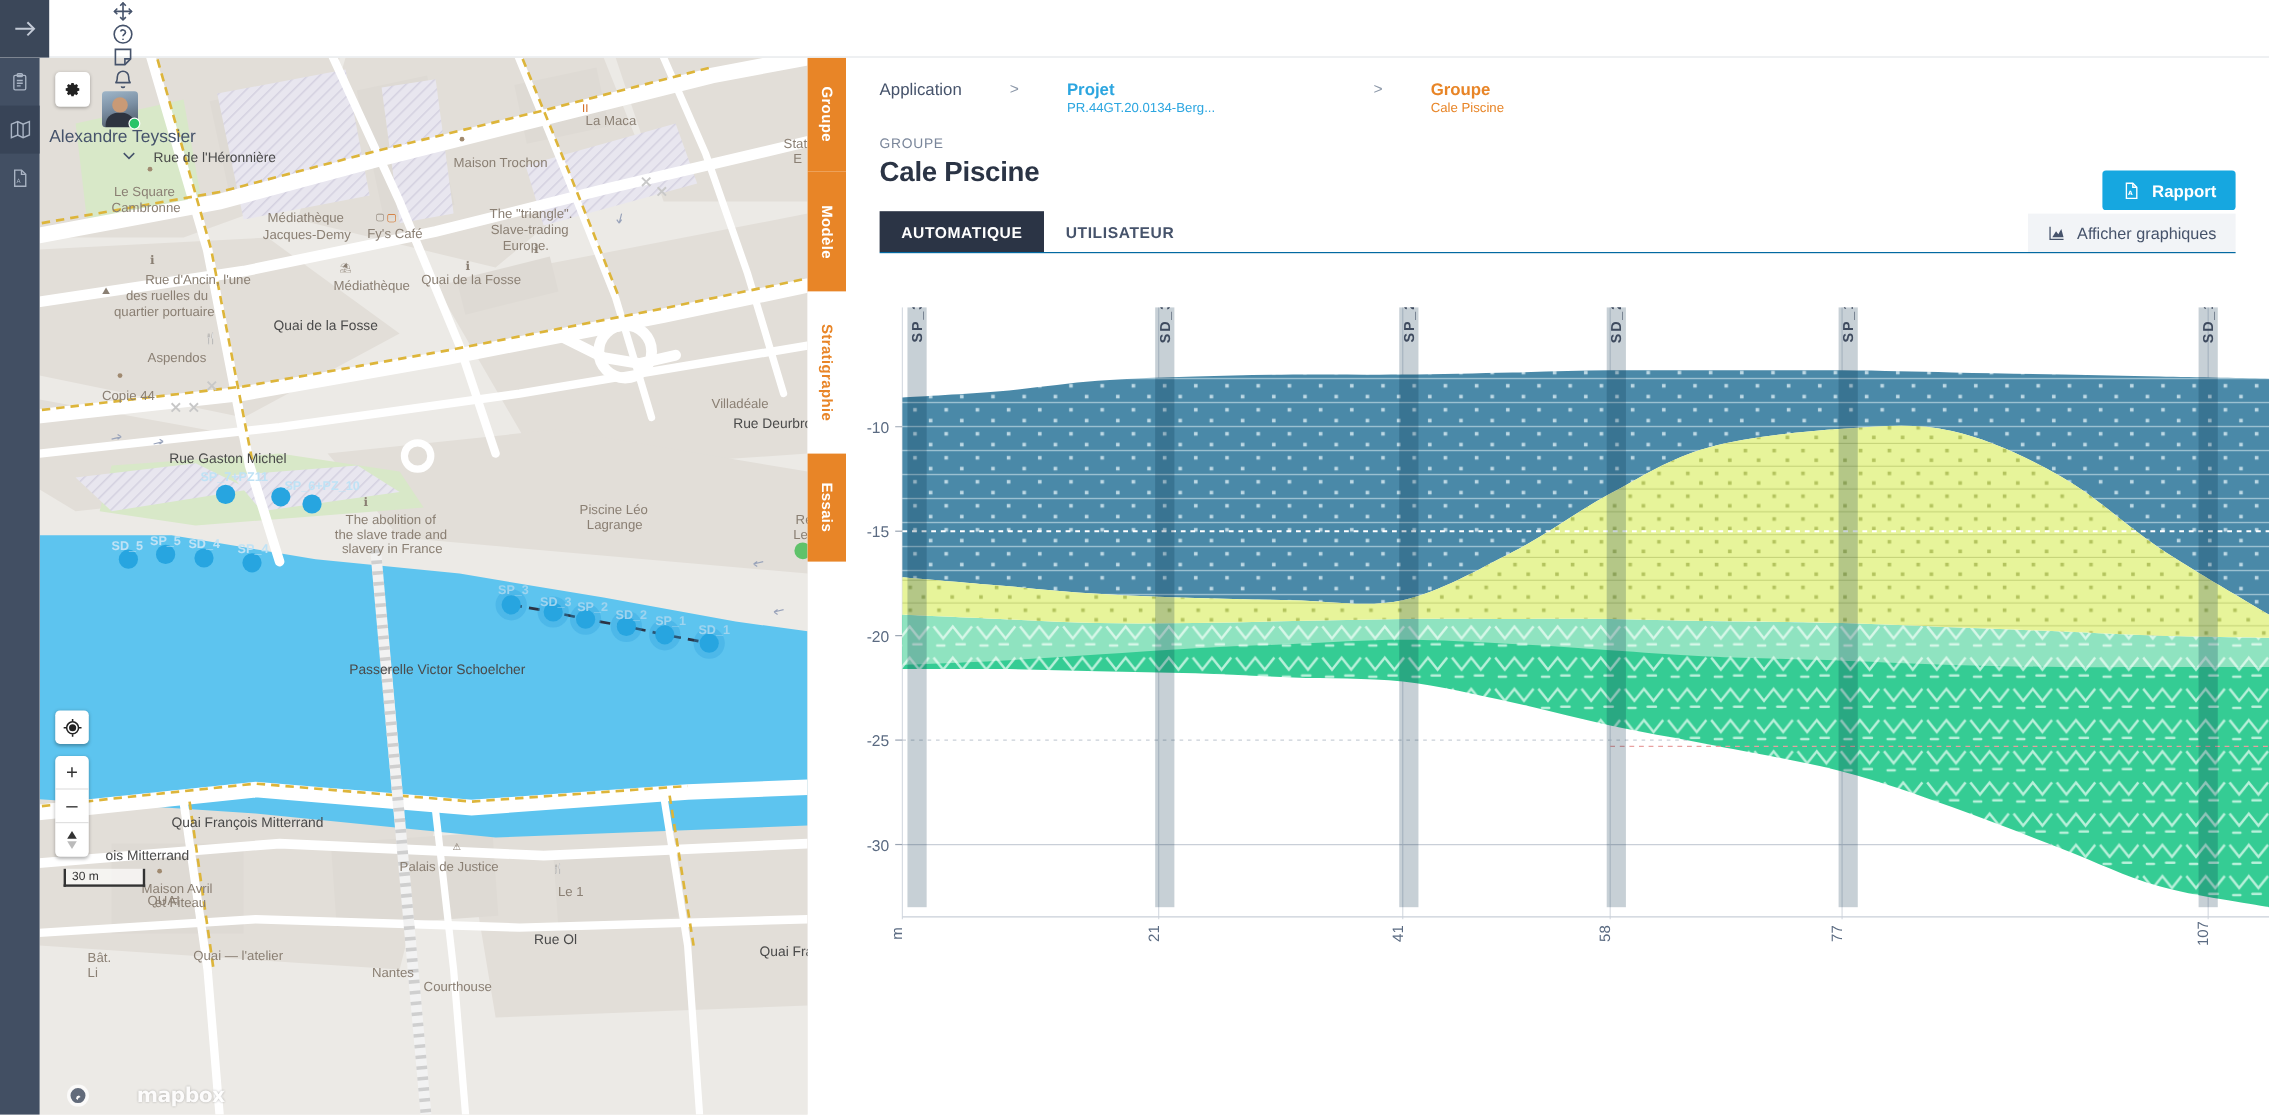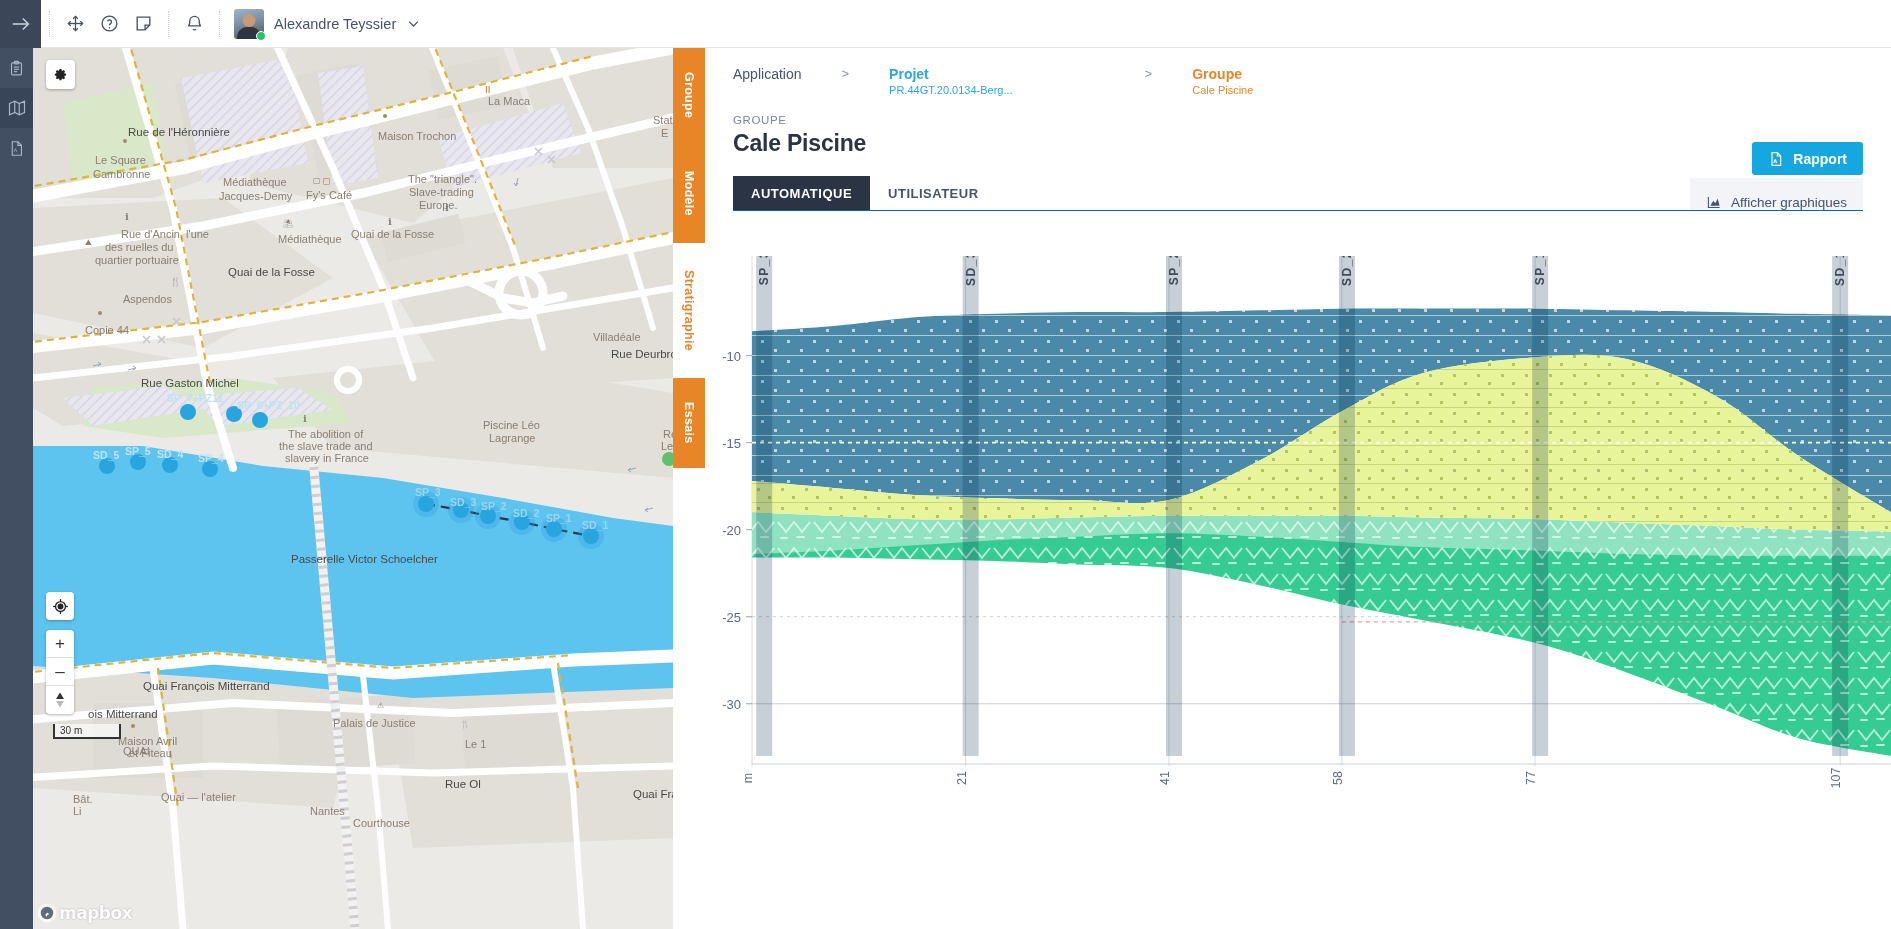--- a/index.html
+++ b/index.html
@@ -22,21 +22,21 @@
     display: flex; align-items: center; justify-content: center;
     color: #c3cad6; flex: 0 0 41px; cursor: pointer;
   }
   .search-wrap { display: flex; align-items: center; flex: 1; padding-left: 22px; height: 48px; }
   .search-icon { color: #5b6b82; margin-right: 14px; display: flex; }
   .search-input {
     border: none; outline: none; font-size: 15px; color: #8b97a8;
     font-family: "Liberation Sans", sans-serif; width: 600px; background: transparent;
   }
   .search-input::placeholder { color: #9aa6b6; }
-  .topbar-right { display: flex; align-items: center; height: 48px; padding-right: 14px; }
+  .topbar-right { display: flex; align-items: center; height: 48px; padding-right: 14px; flex-direction: column; }
   .tb-sep { width: 1px; height: 26px; border-left: 1px dotted #c8cfd9; margin: 0 8px; }
   .tb-icon {
     width: 34px; height: 34px; display: flex; align-items: center; justify-content: center;
     color: #46536b; cursor: pointer;
   }
   .avatar-wrap { position: relative; width: 30px; height: 30px; margin: 0 10px 0 6px; }
   .avatar {
     width: 30px; height: 30px; border-radius: 3px; overflow: hidden;
     background: linear-gradient(165deg,#9fb6c9 0%, #7b8fa3 45%, #4a5360 100%);
     position: relative;
@@ -88,22 +88,23 @@
     height:28px; width:28px; display:flex; align-items:center; justify-content:center;
     cursor:pointer; color:#333; font-size:17px; border-bottom:1px solid #e0e0e0;
   }
   .mc-btn:last-child{ border-bottom:none; }
   .scale-bar {
     position:absolute; left:20px; top:676px; z-index:6;
     border:2px solid #333; border-top:none; background:rgba(255,255,255,.65);
     font-size:10px; color:#333; padding:1px 5px 1px 5px; width:68px; text-align:left;
   }
   .mapbox-logo {
-    position:absolute; left:4px; bottom:6px; z-index:6; display:flex; align-items:flex-end;
+    position:absolute; left:22px; bottom:6px; z-index:6; display:flex; align-items:flex-end;
     opacity:.85;
+    gap:37px;
   }
   .mapbox-word { font-size:17px; font-weight:bold; color:#fff; letter-spacing:-0.5px;
     text-shadow:0 0 2px rgba(0,0,0,.35); margin-left:2px; font-family:"DejaVu Sans",sans-serif;}
   .map-lbl { position:absolute; font-size:11px; color:#6b6158; text-align:center; white-space:nowrap; pointer-events:none;}
   .map-lbl.poi { color:#8a7f73; }
   .map-lbl.street { color:#4a4a4a; font-size:11.5px; }
   .bh-lbl { position:absolute; font-size:10.5px; color:#9fd4ef; font-weight:600; white-space:nowrap; pointer-events:none;}
   .bh-lbl.dim { color:#bfe2f5; }
 
   
@@ -145,21 +146,21 @@
     margin-top:20px; display:flex; align-items:flex-end; height:34px;
     border-bottom:1px solid #0369a1; position:relative;
   }
   .tab {
     height:34px; padding:0 18px; display:flex; align-items:center; justify-content:center;
     font-size:13px; font-weight:bold; letter-spacing:.5px; cursor:pointer; color:#46536b;
   }
   .tab.active { background:#2b3445; color:#fff; }
   .graph-btn {
     position:absolute; right:0; bottom:0; height:32px; padding:0 16px;
-    background:#f2f4f7; display:flex; align-items:flex-end; gap:9px;
+    background:#f2f4f7; display:flex; align-items:center; gap:9px;
     font-size:13.5px; color:#46536b; cursor:pointer;
   }
 
   .chart-area { position:absolute; top:256px; left:705px; width:1186px; height:673px; }
   .chart-svg { display:block; }
   .ylabel-txt { font-size:13px; fill:#5b6b82; font-family:"Liberation Sans",sans-serif;}
   .xlabel-txt { font-size:12.5px; fill:#5b6b82; font-family:"Liberation Sans",sans-serif;}
   .bh-top-txt { font-size:12px; fill:#3e4a5e; font-weight:bold; letter-spacing:1.5px;
                 font-family:"Liberation Sans",sans-serif;}
   .dir-txt { font-size:13px; fill:#46536b; font-family:"Liberation Sans",sans-serif;}

